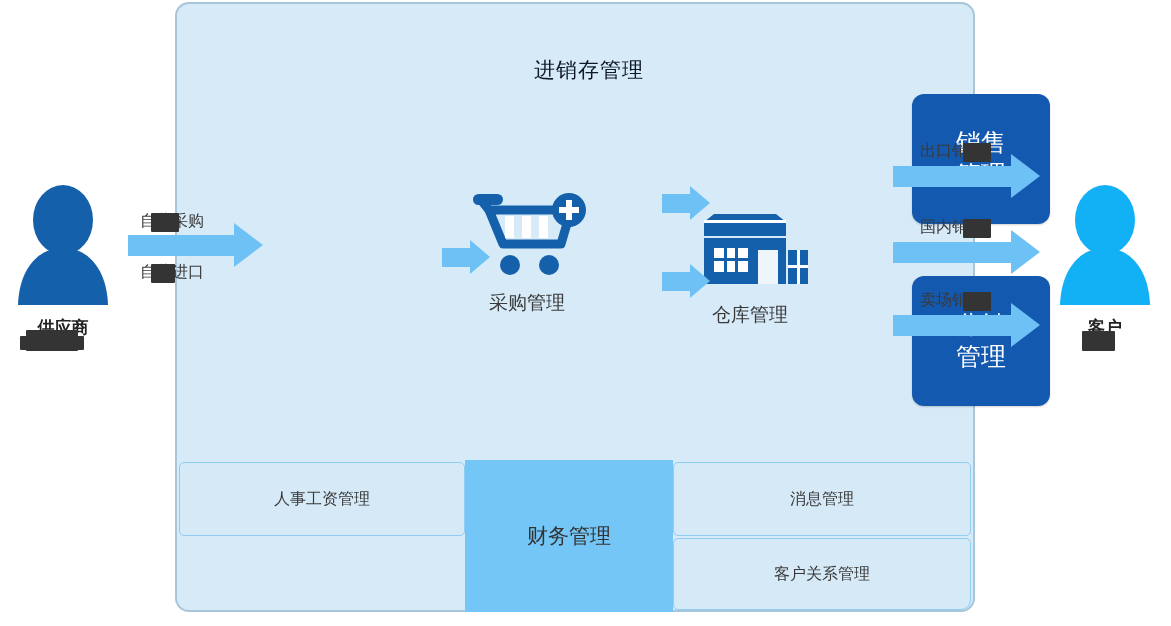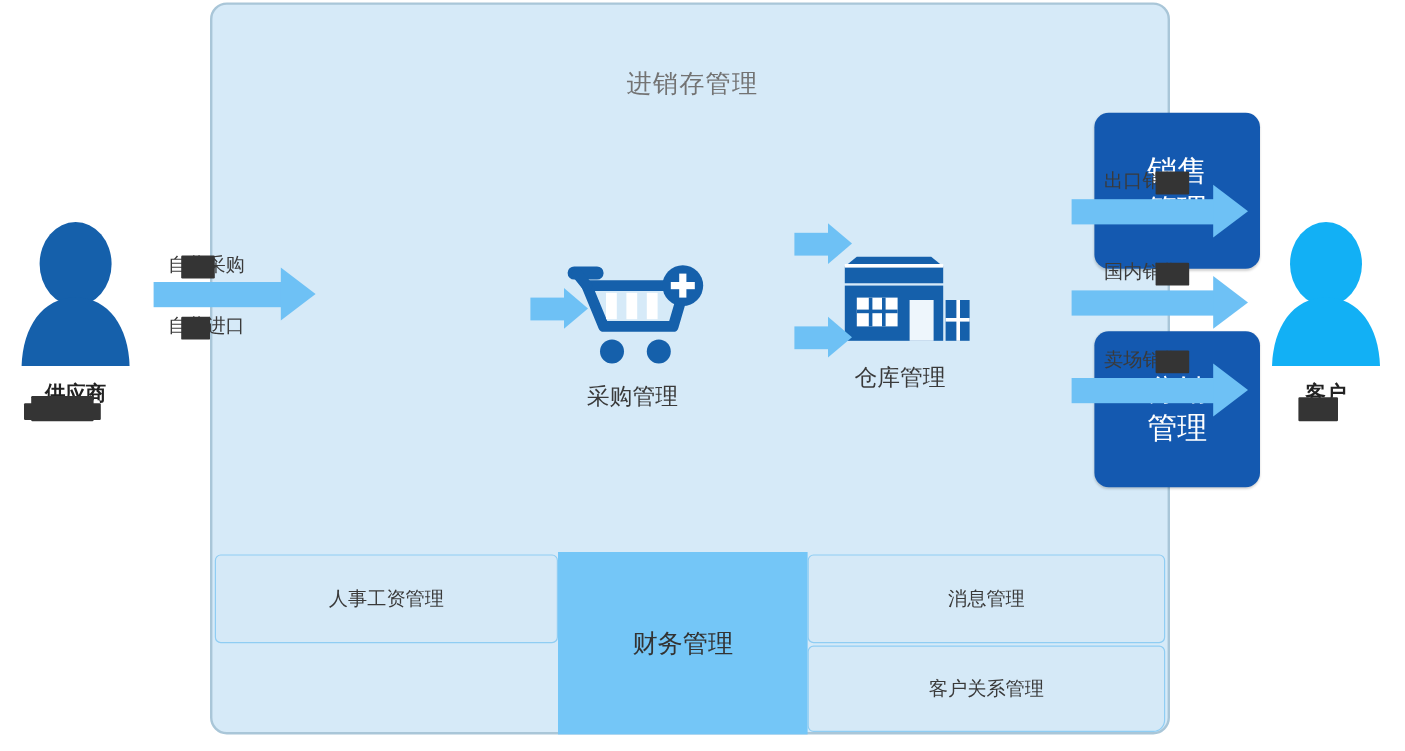--- a/index.html
+++ b/index.html
@@ -12,43 +12,43 @@
   
   #erp-container{
     position:absolute;left:175px;top:2px;width:800px;height:610px;
     background:#d6eaf8;
     border:2px solid #a9c6d8;
     border-radius:14px;
     box-sizing:border-box;
   }
 
   #diagram-title{
-    position:absolute;left:0;top:52px;width:800px;text-align:center;
-    font-size:21px;color:#737373;letter-spacing:1px;
+    position:absolute;left:12px;top:52px;width:800px;text-align:center;
+    font-size:21px;color:#0f172a;letter-spacing:1px;
   }
 
   
   .actor{position:absolute;width:130px;text-align:center;}
   .actor .person{display:block;margin:0 auto;}
   .actor .actor-label{
     display:block;margin-top:8px;font-size:17px;font-weight:bold;color:#222;
     position:relative;
   }
   #supplier-actor{left:-2px;top:183px;}
   #customer-actor{left:1040px;top:183px;}
 
   
   .redact{
     position:absolute;background:#343434;border-radius:1px;
   }
 
   
   .node{position:absolute;width:150px;text-align:center;}
   .node .node-label{display:block;margin-top:6px;font-size:19px;color:#3a3a3a;}
-  #purchase-node{left:275px;top:212px;}
+  #purchase-node{left:275px;top:184px;}
   #warehouse-node{left:498px;top:200px;}
 
   
   .module-box{
     position:absolute;width:138px;height:130px;
     background:#1459b0;border-radius:12px;
     color:#ffffff;font-size:25px;line-height:1.28;
     display:flex;flex-direction:column;align-items:center;justify-content:center;
     box-shadow:0 1px 2px rgba(0,0,0,.18);
   }

